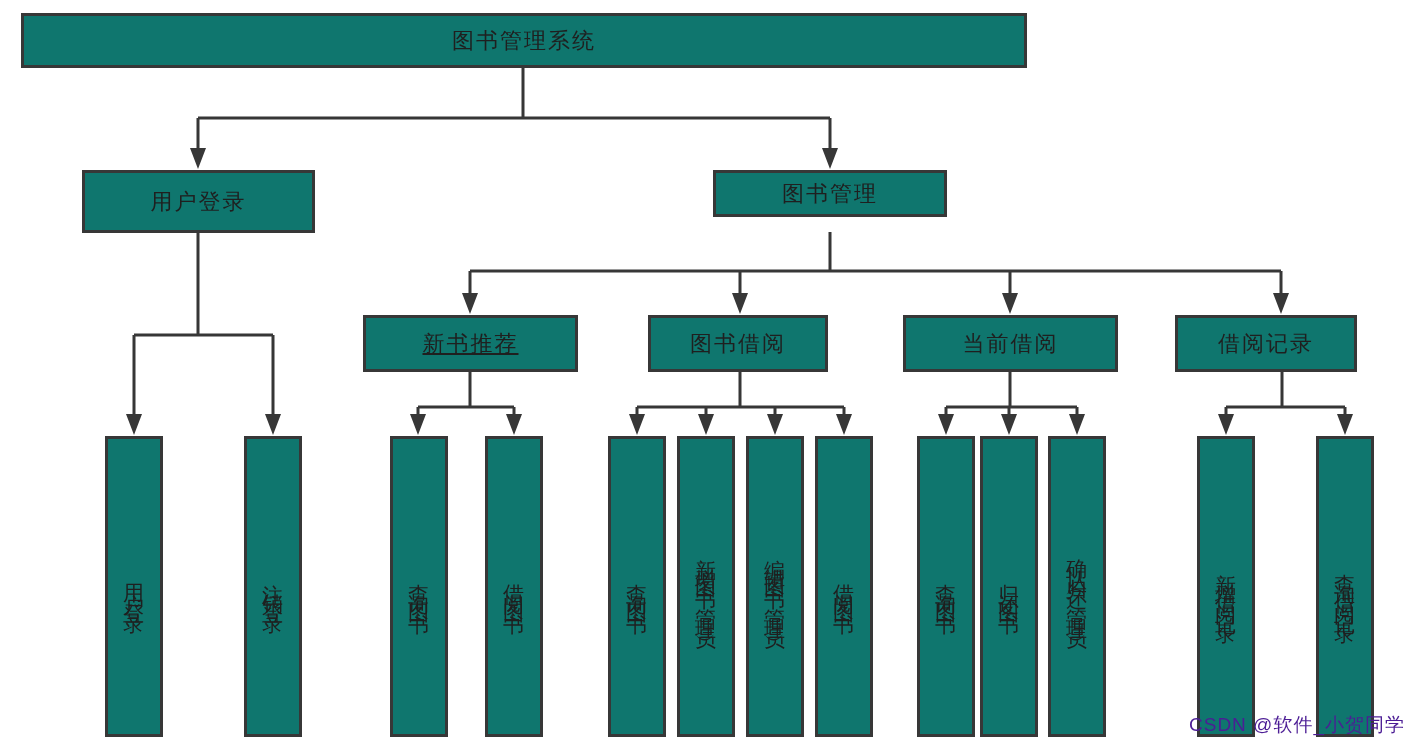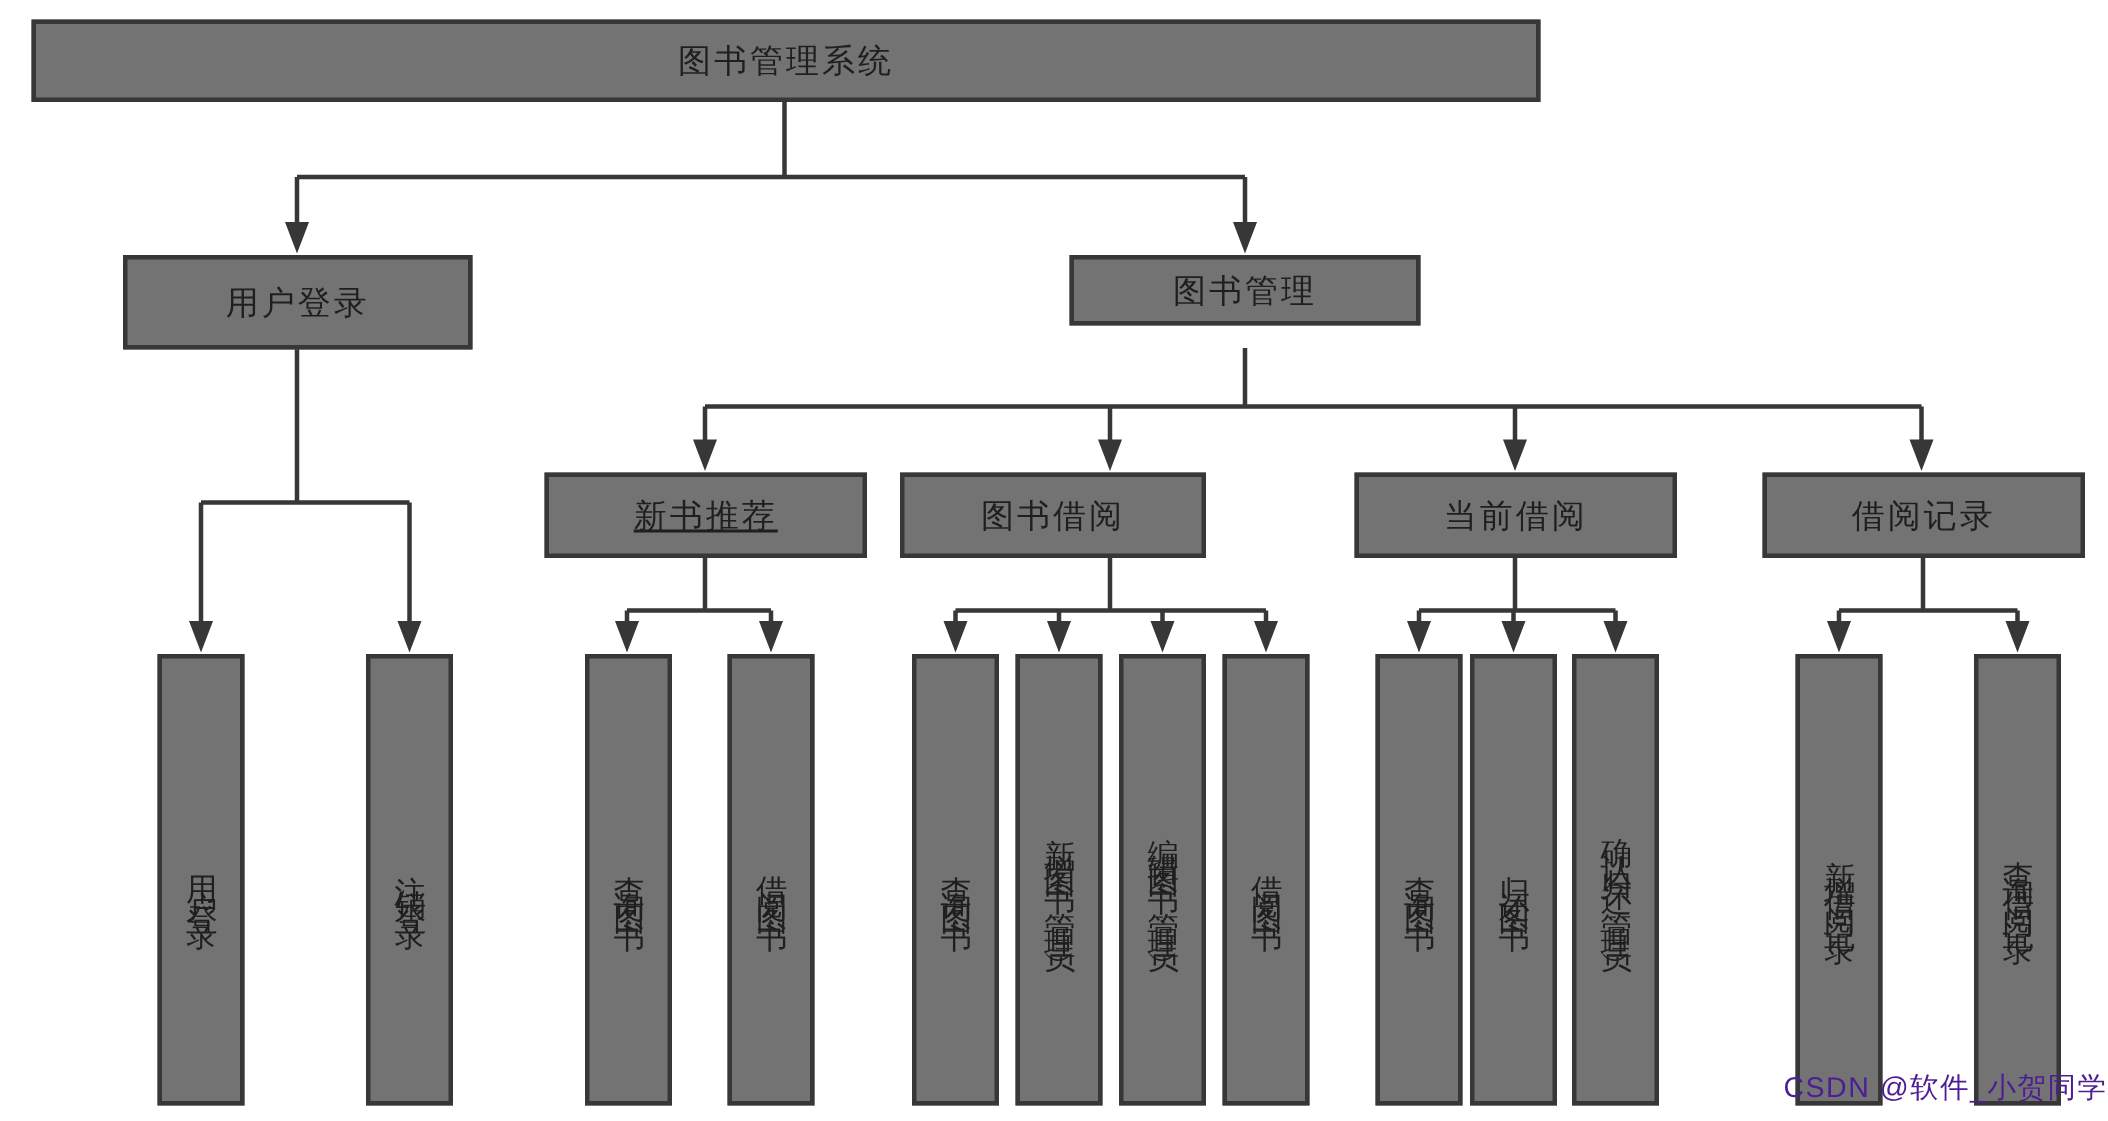--- a/index.html
+++ b/index.html
@@ -28,39 +28,39 @@
     fill: none;
   }
   .wires .head {
     fill: #373737;
     stroke: none;
   }
   .node {
     position: absolute;
     box-sizing: border-box;
     border: 3px solid #373737;
-    background: #737373;
+    background: #0f766e;
     display: flex;
     align-items: center;
     justify-content: center;
     z-index: 2;
   }
   .hbox {
     font-size: 22px;
     letter-spacing: 2px;
     white-space: nowrap;
   }
   .root  { left: 21px;   top: 13px;  width: 1006px; height: 55px; }
   .l2a   { left: 82px;   top: 170px; width: 233px;  height: 63px; }
   .l2b   { left: 713px;  top: 170px; width: 234px;  height: 47px; }
   .l3    { top: 315px; height: 57px; }
   .l3a   { left: 363px;  width: 215px; text-decoration: underline; }
-  .l3b   { left: 600px;  width: 204px; text-align: right; }
+  .l3b   { left: 648px;  width: 180px; text-align: right; }
   .l3c   { left: 903px;  width: 215px; }
-  .l3d   { left: 1175px; width: 215px; }
+  .l3d   { left: 1175px; width: 182px; }
   .leaf {
     top: 436px;
     width: 58px;
     height: 301px;
     writing-mode: vertical-rl;
     text-orientation: mixed;
     font-size: 21px;
     letter-spacing: 10px;
     line-height: 1;
   }

